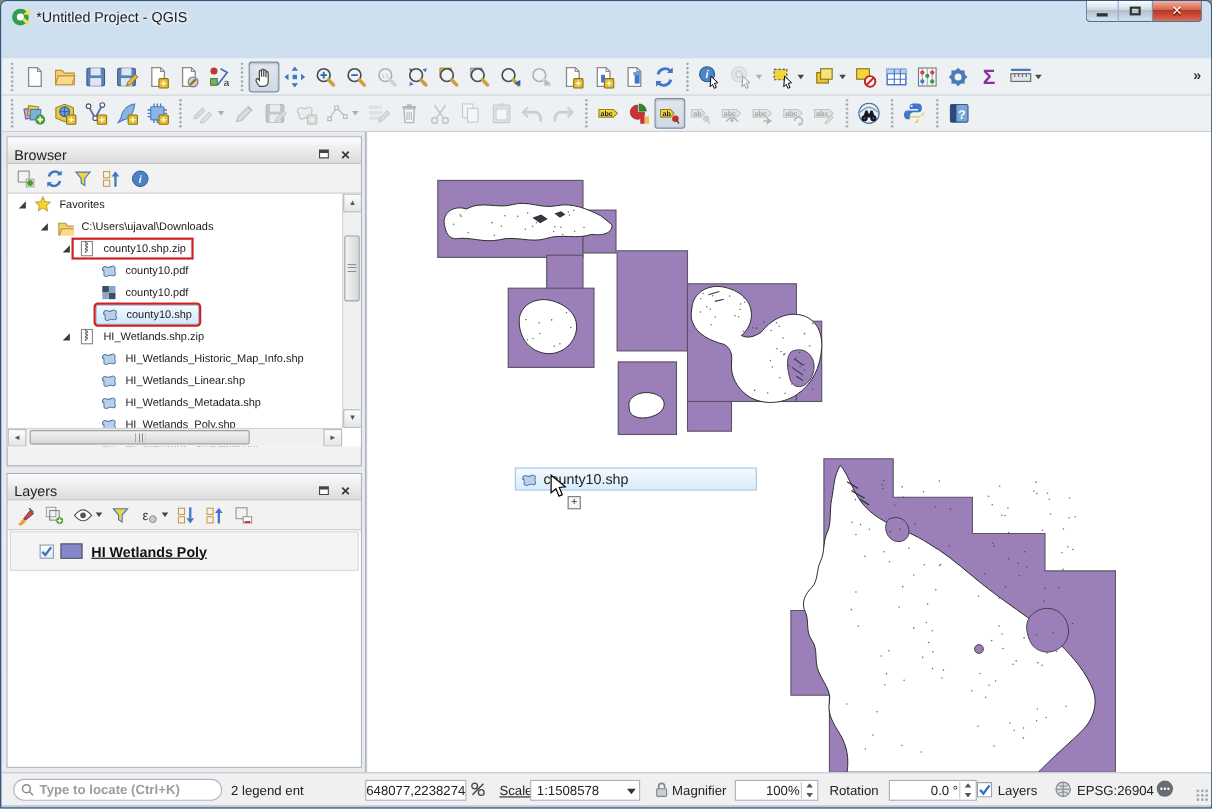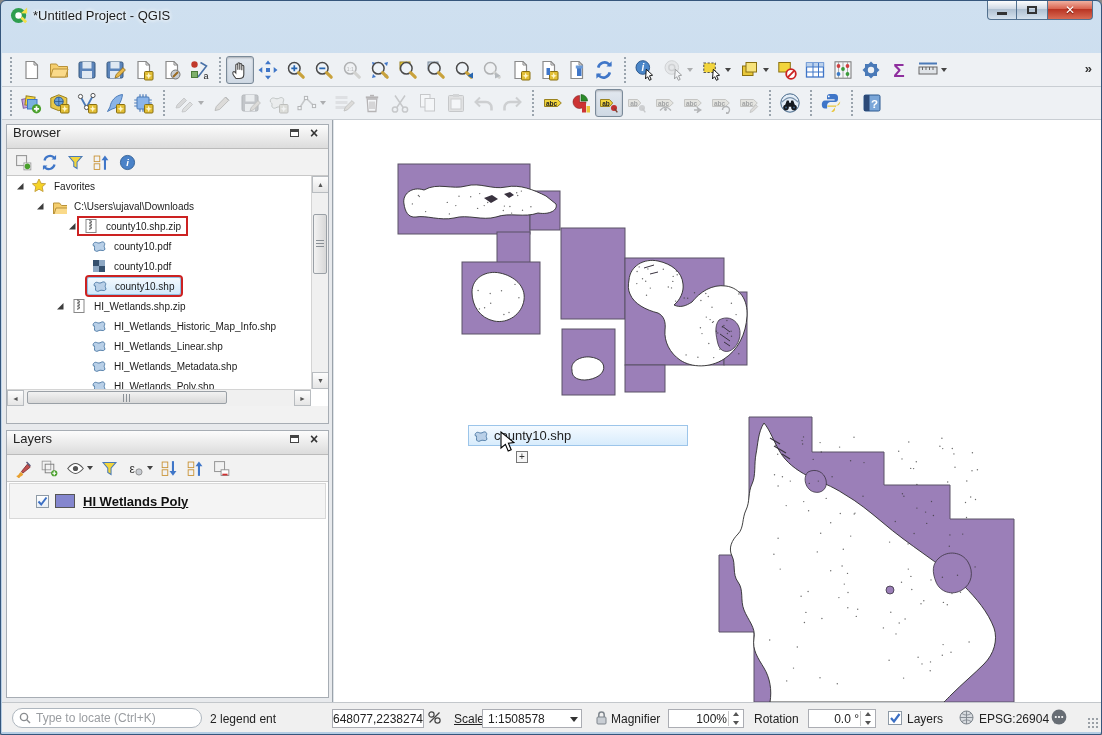--- a/index.html
+++ b/index.html
@@ -33,21 +33,21 @@
   .tbtn.dis{opacity:.38;filter:grayscale(.9);}
   .dd{width:0;height:0;border-left:3.5px solid transparent;border-right:3.5px solid transparent;border-top:4px solid #444;margin-left:2px;}
   .sep{width:7px;height:26px;margin:0 3px;background-image:radial-gradient(circle,#9aa4ad 1px,transparent 1.2px);
        background-size:4px 4px;background-position:center;background-repeat:repeat-y;}
   .overflow{position:absolute;right:10px;top:8px;font-size:13px;color:#333;font-weight:bold;}
   
   .main{position:absolute;left:1px;top:119px;width:1100px;height:582px;background:#dfe4e9;}
   .dock{position:absolute;left:0;top:0;width:331px;height:582px;background:#e8eaed;border-right:1px solid #9aa2aa;}
   .panel{position:absolute;left:4px;width:323px;background:#f2f2f2;border:1px solid #a7adb4;}
   .phdr{height:24px;background:linear-gradient(#fcfcfc,#dcdcdc);border-bottom:1px solid #bbb;
-        display:flex;align-items:flex-start;padding:0 6px;font-size:13px;color:#222;}
+        display:flex;align-items:flex-end;padding:0 6px;font-size:13px;color:#222;}
   .phdr .sp{flex:1;}
   .pbtn{width:16px;height:16px;display:flex;align-items:center;justify-content:center;margin-left:4px;color:#444;}
   .float-g{width:9px;height:8px;border:1px solid #444;border-top:3px solid #444;background:#fff;}
   .close-g{font-size:14px;font-weight:bold;line-height:10px;color:#333;}
   .ptools{height:26px;display:flex;align-items:center;gap:2px;padding-left:4px;background:#f2f2f2;}
   .ptools .tbtn{width:24px;height:24px;}
   .tree{position:relative;background:#fff;border-top:1px solid #c8c8c8;overflow:hidden;}
   .trow{height:20px;display:flex;align-items:center;font-size:10px;color:#1a1a1a;white-space:nowrap;}
   .trow .tic{margin:0 4px 0 2px;flex:0 0 auto;display:flex;}
   .arr{width:10px;height:10px;flex:0 0 auto;margin-right:2px;}
@@ -72,21 +72,21 @@
   .canvas{position:absolute;left:332px;top:0;width:768px;height:582px;background:#fff;overflow:hidden;}
   .ghost{position:absolute;left:134px;top:305px;width:220px;height:21px;display:flex;align-items:center;gap:5px;padding-left:4px;
          background:linear-gradient(#f4faff,#d8ecfc);border:1px solid #9cc5ea;font-size:13px;color:#222;}
   .cursor{position:absolute;left:166px;top:311px;}
   .plusbox{position:absolute;left:182px;top:331px;width:12px;height:12px;background:#f6f6f6;border:1px solid #777;
            display:flex;align-items:center;justify-content:center;font-size:10px;color:#333;line-height:1;}
   
   .status{position:absolute;left:1px;top:701px;width:1100px;height:30px;background:#f0f0f0;border-top:1px solid #c3c7cb;font-size:12px;color:#222;}
   .st{position:absolute;top:9px;}
   .locator{position:absolute;left:10px;top:5px;width:190px;height:20px;border:1px solid #aeb6be;border-radius:10px;background:#fff;
-           display:flex;align-items:center;padding-left:6px;gap:5px;}
+           display:flex;align-items:center;padding-left:6px;gap:5px;font-weight:bold;}
   .locator .ph{color:#9a9da1;font-size:12px;}
   .sunk{position:absolute;top:6px;height:19px;border:1px solid #abadb3;background:#fff;display:flex;align-items:center;justify-content:center;font-size:12px;}
   .combo{justify-content:flex-start;padding-left:5px;}
   .combo .ca{position:absolute;right:3px;top:7px;width:0;height:0;border-left:4px solid transparent;border-right:4px solid transparent;border-top:5px solid #333;}
   .spin{justify-content:flex-end;padding-left:8px;padding-right:16px;}
   .spincol{position:absolute;right:1px;top:1px;width:14px;height:15px;display:flex;flex-direction:column;justify-content:space-between;border-left:1px solid #c8c8c8;}
   .sa{width:0;height:0;border-left:3.5px solid transparent;border-right:3.5px solid transparent;margin:1px auto;}
   .sa.up{border-bottom:4px solid #555;}
   .sa.dn{border-top:4px solid #555;}
   .resize-grip{position:absolute;right:3px;bottom:3px;width:12px;height:12px;
@@ -780,21 +780,21 @@
               <span class="icwrap">
                 <span class="tic">
                   <svg width="16" height="16" viewBox="0 0 16 16">
                     <path d="M2.5 5h6l2 2.5h9V18h-17z" fill="#f5ce6e" stroke="#b8923a"></path>
                     <path d="M2.5 18l2.5-8h15L17.5 18z" fill="#fada8a" stroke="#b8923a"></path>
                   </svg>
                 </span>
                 <span class="tlabel">C:\Users\ujaval\Downloads</span>
               </span>
             </div>
-            <div class="trow" style="padding-left: 60px;">
+            <div class="trow" style="padding-left: 48px;">
               <span class="arr">
                 <svg width="10" height="10" viewBox="0 0 10 10">
                   <path d="M2 8.5h6.5V2z" fill="#3c3c3c"></path>
                 </svg>
               </span>
               <span class="icwrap annbox">
                 <span class="tic">
                   <svg width="16" height="16" viewBox="0 0 16 16">
                     <rect x="3" y="1.5" width="10" height="13" fill="#fff" stroke="#888"></rect>
                     <path d="M6.8 1.5v1.4h1.6v1.5H6.8v1.5h1.6v1.5H6.8v1.5h1.6v1.4H6.8V12" fill="none" stroke="#555" stroke-width="0.9"></path>
@@ -1312,21 +1312,21 @@
     </span>
     <span class="st" style="left:609px;">Magnifier</span>
     <span class="sunk spin" style="left:666px;width:76px;">
       <span>100%</span>
       <span class="spincol">
           <span class="sa up"></span>
           <span class="sa dn"></span>
         </span>
     </span>
     <span class="st" style="left:752px;">Rotation</span>
-    <span class="sunk spin" style="left:806px;width:68px;">
+    <span class="sunk spin" style="left:806px;width:80px;">
       <span>0.0 °</span>
       <span class="spincol">
           <span class="sa up"></span>
           <span class="sa dn"></span>
         </span>
     </span>
     <span class="st" style="left:886px;top:8px;">
       <svg width="14" height="14" viewBox="0 0 14 14">
           <rect x="0.5" y="0.5" width="13" height="13" fill="#fff" stroke="#8e9aa6"></rect>
           <path d="M3 7l3 3.5L11.5 3" fill="none" stroke="#3b6fc4" stroke-width="2.2"></path>

